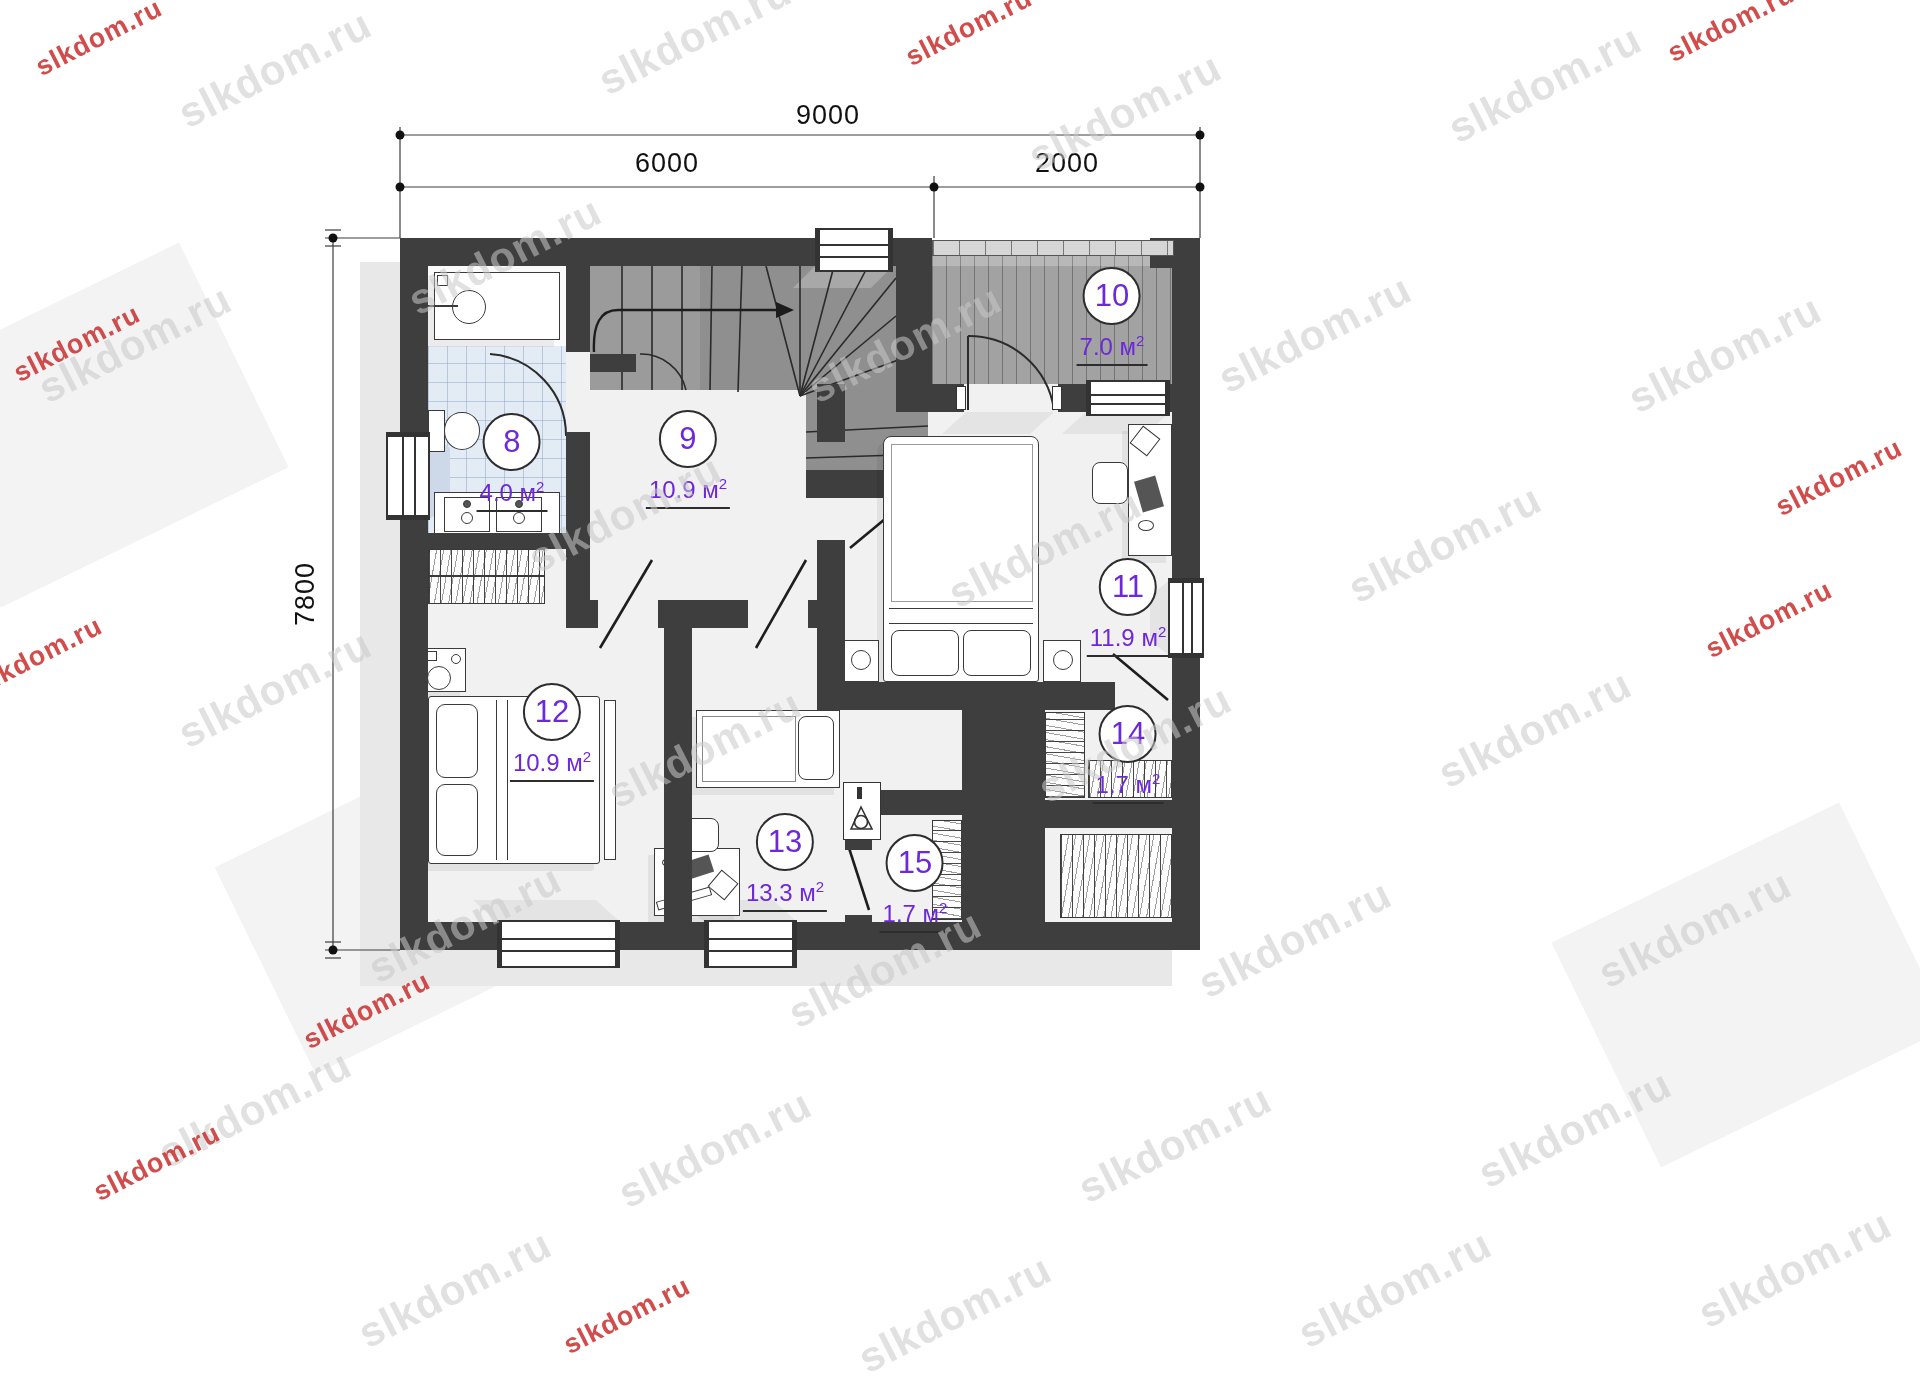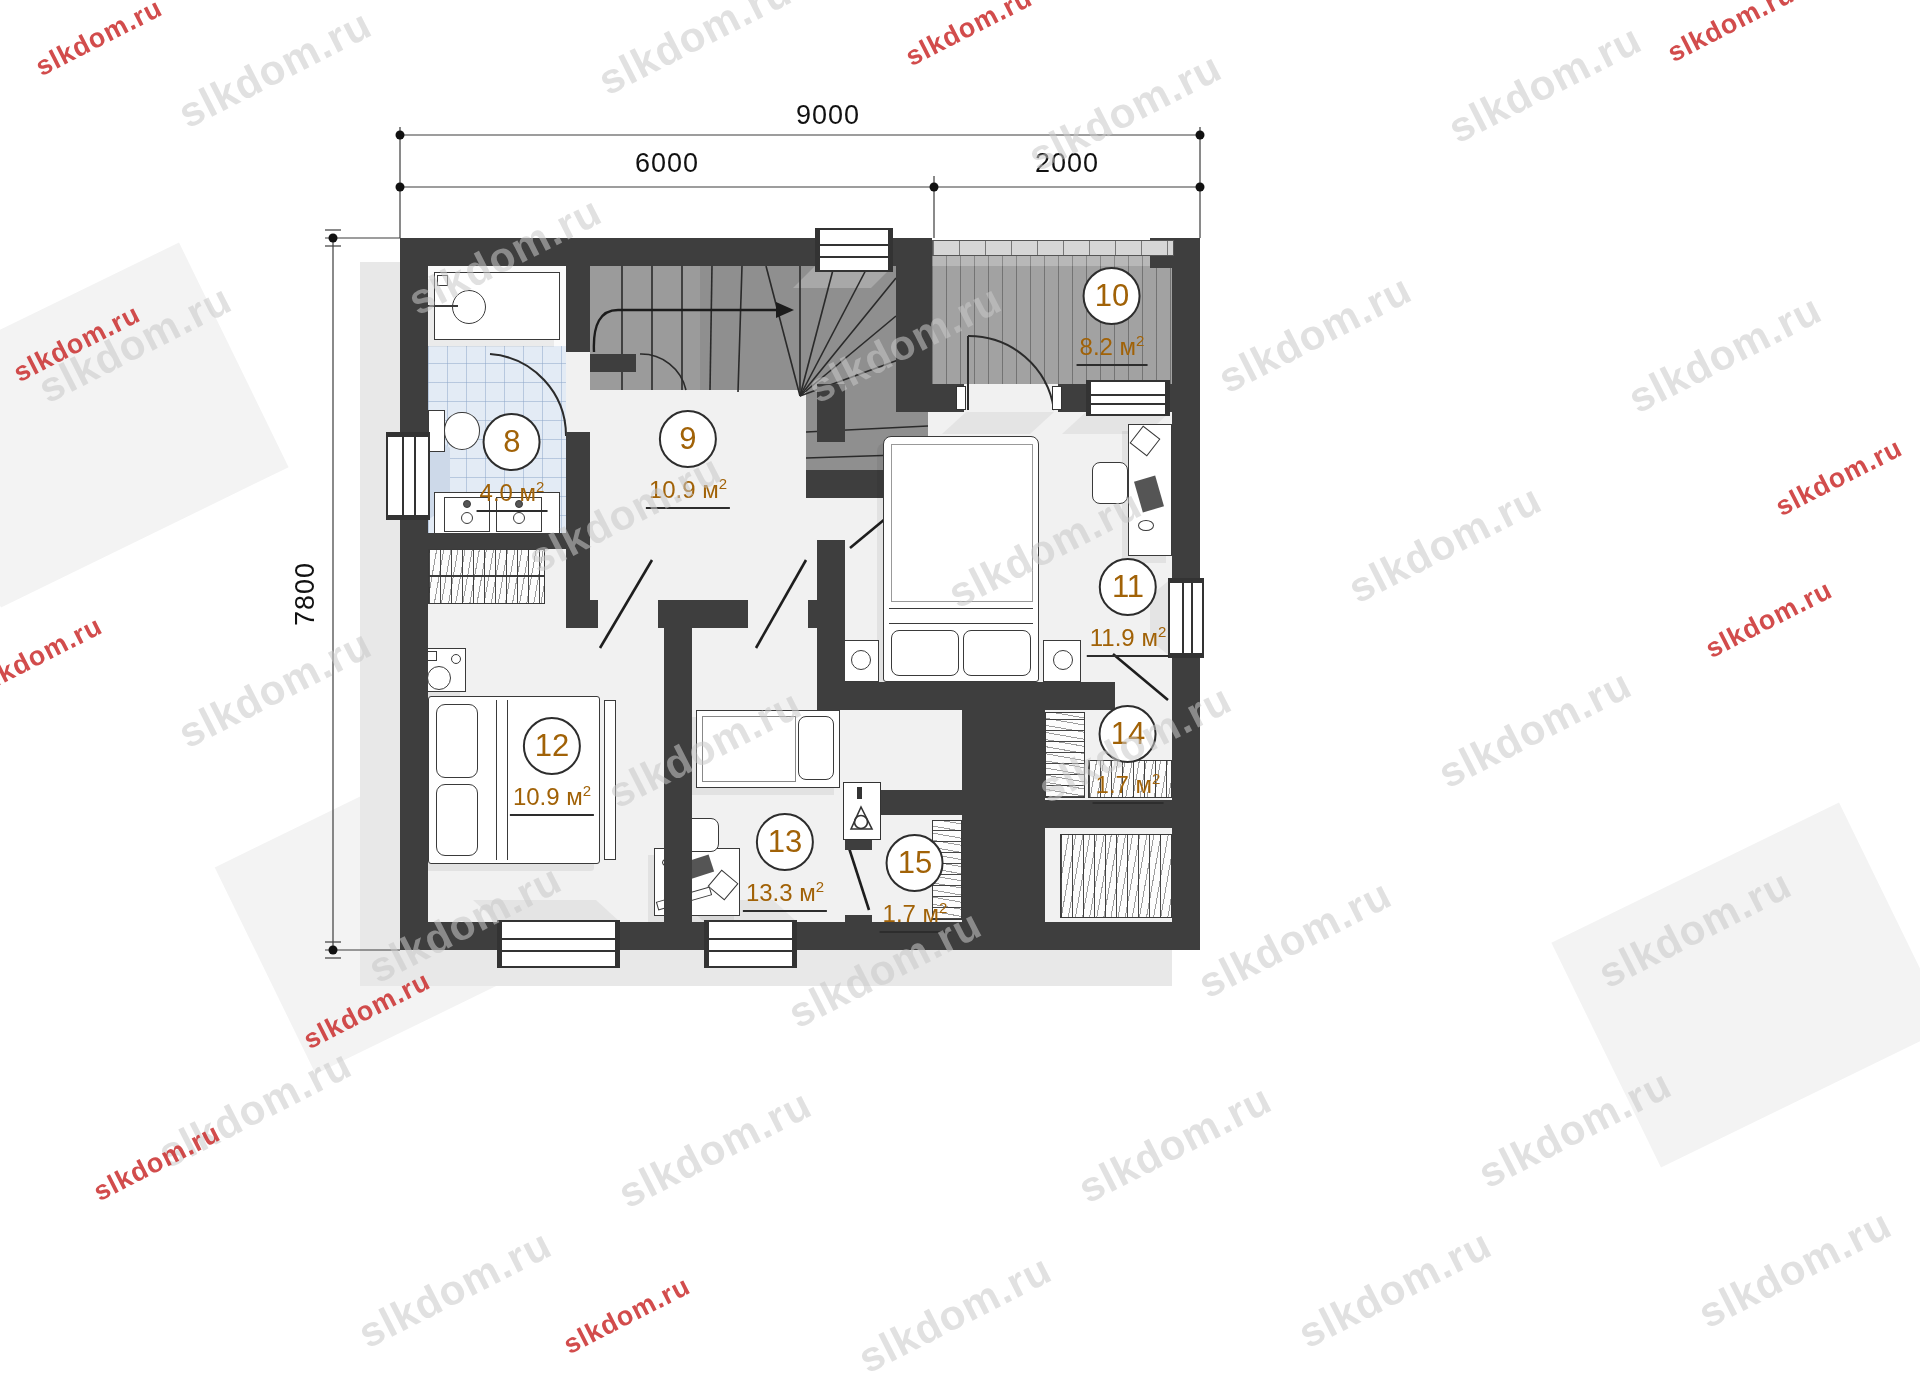--- a/index.html
+++ b/index.html
@@ -45,21 +45,21 @@
   
   .vz{position:absolute;background:#fdfdfd;border:1px solid #3a3a3a;z-index:6;box-sizing:border-box;
     background-image:
       repeating-linear-gradient(90deg,rgba(40,40,40,.85) 0 1px,transparent 1px 11px),
       repeating-linear-gradient(100deg,rgba(40,40,40,.45) 0 1px,transparent 1px 7px);}
   .hz{position:absolute;background:#fdfdfd;border:1px solid #3a3a3a;z-index:6;box-sizing:border-box;
     background-image:
       repeating-linear-gradient(0deg,rgba(40,40,40,.85) 0 1px,transparent 1px 11px),
       repeating-linear-gradient(10deg,rgba(40,40,40,.45) 0 1px,transparent 1px 7px);}
   
-  .lbl{position:absolute;display:flex;flex-direction:column;align-items:center;z-index:20;color:#a16207;transform:translateX(-50%);}
+  .lbl{position:absolute;display:flex;flex-direction:column;align-items:center;z-index:20;color:#6d28d9;transform:translateX(-50%);}
   .lbl .circ{width:54px;height:54px;border:2px solid #2d2d2d;border-radius:50%;background:#fff;
     display:flex;align-items:center;justify-content:center;font-size:31px;}
   .lbl .ar{margin-top:7px;font-size:24px;border-bottom:2px solid #2d2d2d;padding:0 3px 3px;white-space:nowrap;}
   .lbl sup{font-size:15px;}
   
   .dim{position:absolute;font-size:27px;color:#111;z-index:25;transform:translateX(-50%);letter-spacing:1px;}
   .dim-v{transform:translate(-50%,-50%) rotate(-90deg);}
   
   .wm-g{position:absolute;color:#c9c9c9;opacity:.55;font-size:42px;font-weight:600;z-index:50;
         transform:rotate(-27deg);letter-spacing:1px;pointer-events:none;white-space:nowrap;}
@@ -306,27 +306,27 @@
   <div class="lbl" style="left:512px;top:413px;">
     <div class="circ">8</div>
     <div class="ar"><span>4.0</span><span> м</span><sup>2</sup></div>
   </div>
   <div class="lbl" style="left:688px;top:410px;">
     <div class="circ">9</div>
     <div class="ar"><span>10.9</span><span> м</span><sup>2</sup></div>
   </div>
   <div class="lbl" style="left:1112px;top:267px;">
     <div class="circ">10</div>
-    <div class="ar"><span>8.2</span><span> м</span><sup>2</sup></div>
+    <div class="ar"><span>7.0</span><span> м</span><sup>2</sup></div>
   </div>
   <div class="lbl" style="left:1128px;top:558px;">
     <div class="circ">11</div>
     <div class="ar"><span>11.9</span><span> м</span><sup>2</sup></div>
   </div>
-  <div class="lbl" style="left:552px;top:717px;">
+  <div class="lbl" style="left:552px;top:683px;">
     <div class="circ">12</div>
     <div class="ar"><span>10.9</span><span> м</span><sup>2</sup></div>
   </div>
   <div class="lbl" style="left:785px;top:813px;text-align:center;">
     <div class="circ">13</div>
     <div class="ar"><span>13.3</span><span> м</span><sup>2</sup></div>
   </div>
   <div class="lbl" style="left:1128px;top:705px;text-align:center;">
     <div class="circ">14</div>
     <div class="ar"><span>1.7</span><span> м</span><sup>2</sup></div>

